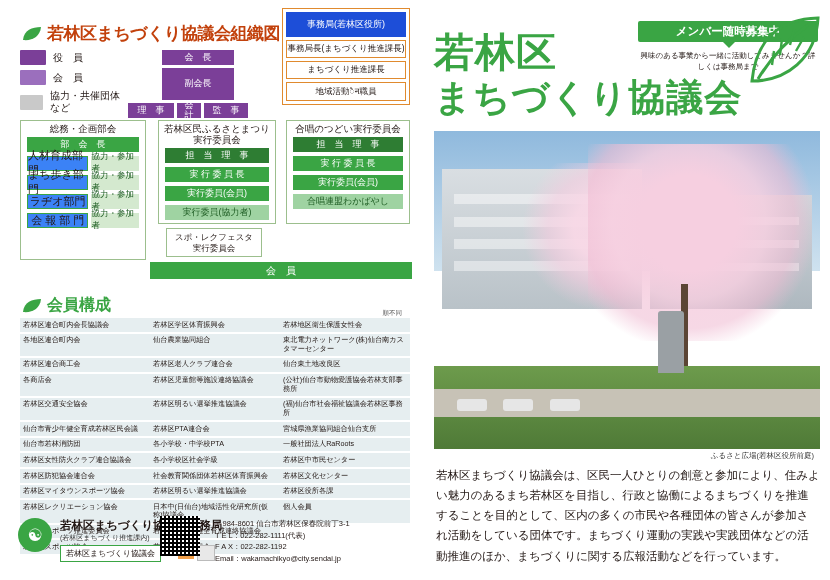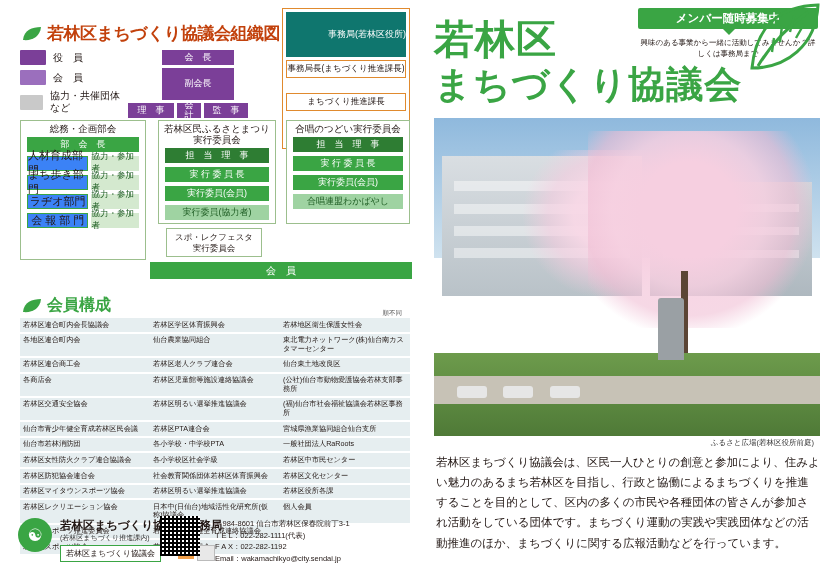--- a/index.html
+++ b/index.html
@@ -36,22 +36,22 @@
     position:absolute;
   }
   .bx.p{background:#7b3f98;color:#fff;}
 
   
   .pur-wrap{position:absolute;left:128px;top:50px;width:140px;}
   .pur-wrap .bx{position:relative;margin-bottom:3px;}
 
   
   .jimu{position:absolute;left:282px;top:8px;width:128px;border:1px solid #e08a2e;box-sizing:border-box;padding:3px;}
-  .jimu .hd{background:#0f766e;color:#fff;font-size:9px;text-align:right;padding:16px 0;margin-bottom:3px;}
-  .jimu .it{background:#fff;border:1px solid #e08a2e;font-size:8.5px;text-align:center;padding:2px 0;margin-bottom:15px;color:#231815;}
+  .jimu .hd{background:#1d4ed8;color:#fff;font-size:9px;text-align:center;padding:6px 0;margin-bottom:3px;}
+  .jimu .it{background:#fff;border:1px solid #e08a2e;font-size:8.5px;text-align:center;padding:2px 0;margin-bottom:3px;color:#231815;}
   .jimu .it:last-child{margin-bottom:0;}
 
   
   .com{position:absolute;border:1px solid #9cbf8d;box-sizing:border-box;background:#fff;}
   .com .ch{font-size:9.5px;text-align:center;padding:3px 0 2px;color:#231815;line-height:1.15;}
   .com .inner{padding:0 6px 6px;}
   .com .bar{display:flex;align-items:center;justify-content:center;font-size:9px;color:#fff;background:#3aa544;height:15px;margin-bottom:4px;}
   .com .bar.dark{background:#2e7d33;}
   .com .bar.pale{background:#9fd3a2;color:#1d5c22;}
   .com .rowb{display:flex;margin-bottom:4px;height:15px;}
@@ -83,21 +83,21 @@
   .foot-chip{position:absolute;left:178px;top:33px;display:flex;gap:3px;}
   .foot-chip span{display:block;width:16px;height:14px;background:#f3a04a;}
   .foot-chip span.b{background:#e8e8e8;border:1px solid #bbb;}
   .foot-addr{position:absolute;left:215px;top:6px;font-size:7.5px;line-height:1.55;color:#231815;}
   .qr{position:absolute;left:160px;top:4px;width:40px;height:40px;background:
      repeating-linear-gradient(90deg,#000 0 2px,#fff 2px 4px),
      repeating-linear-gradient(0deg,#000 0 2px,#fff 2px 4px);
      background-blend-mode:multiply;}
 
   
-  .right{position:absolute;left:420px;top:0;width:410px;height:508px;background:#fff;}
+  .right{position:absolute;left:420px;top:13px;width:410px;height:508px;background:#fff;}
   .big-title{position:absolute;left:14px;top:16px;font-size:40px;font-weight:bold;color:#3aa544;line-height:1.18;letter-spacing:1px;}
   .big-title .l2{font-size:37px;}
 
   .recruit{position:absolute;left:218px;top:8px;width:180px;}
   .recruit .banner{position:relative;background:#3aa544;color:#fff;font-size:11.5px;font-weight:bold;text-align:center;padding:3px 0;border-radius:2px;}
   .recruit .banner:after{content:"";position:absolute;left:50%;bottom:-6px;margin-left:-6px;border-left:7px solid transparent;border-right:7px solid transparent;border-top:7px solid #3aa544;}
   .recruit .txt{margin-top:9px;font-size:7.5px;line-height:1.45;color:#231815;text-align:center;}
 
   .leaf-big{position:absolute;right:6px;top:2px;width:78px;height:70px;}
 

